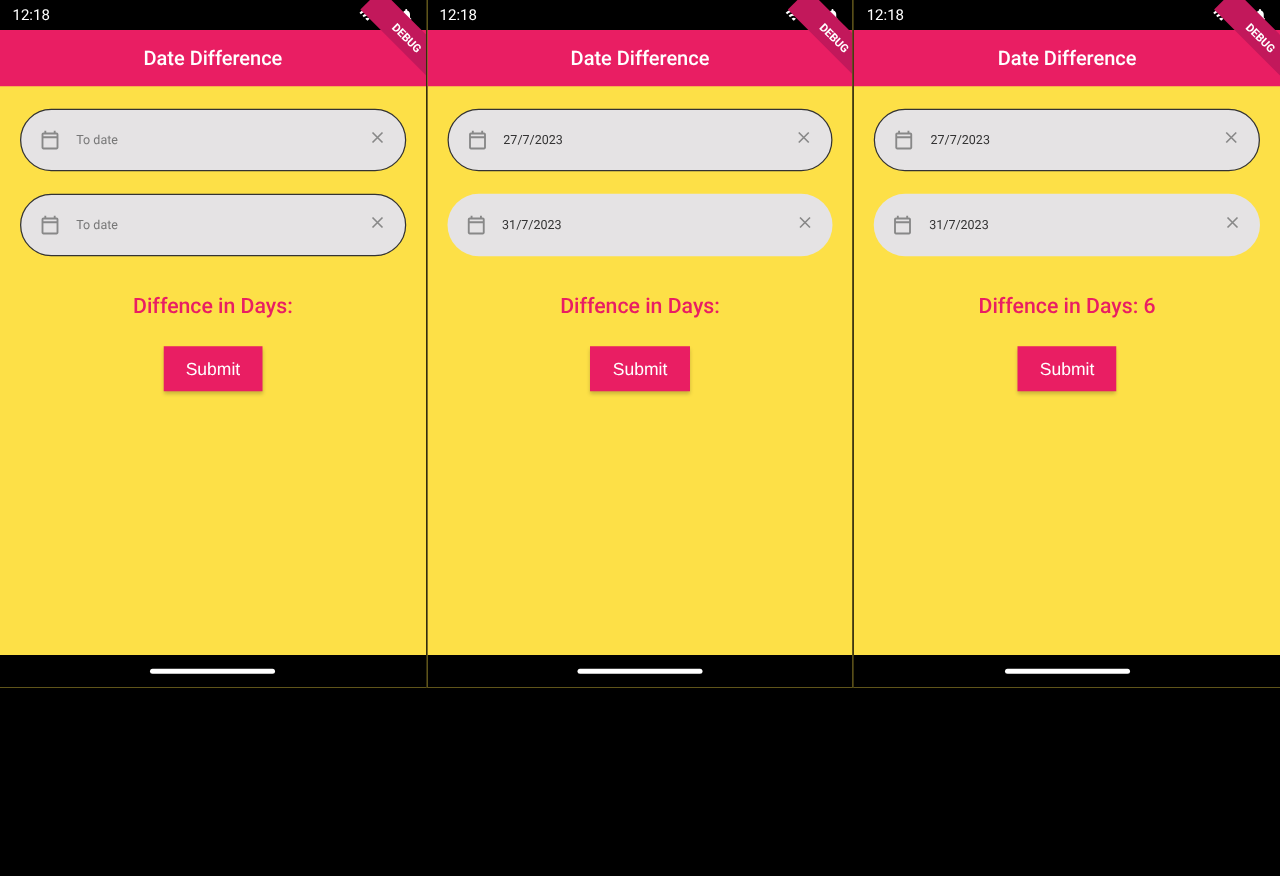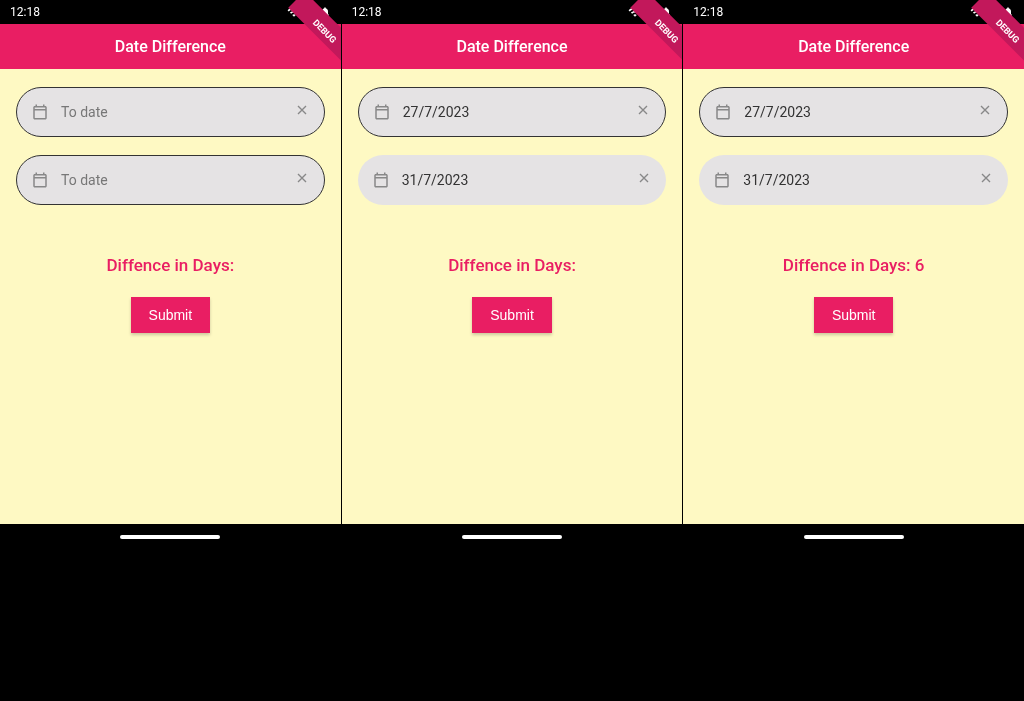--- a/index.html
+++ b/index.html
@@ -1,30 +1,30 @@
 <!DOCTYPE html>
 <html><head>
   <meta charset="utf-8">
   <style>
     * { box-sizing: border-box; margin: 0; padding: 0; }
     body { display: flex; width: 1024px; height: 701px; background: #000; font-family: Roboto, Arial, sans-serif; }
-    .phone { flex: 1; height: 550px; background: #fef9c3; display: flex; flex-direction: column; position: relative; overflow: hidden; }
+    .phone { flex: 1; height: 550px; background: #fde047; display: flex; flex-direction: column; position: relative; overflow: hidden; }
     .phone + .phone { border-left: 1px solid #000; }
     .status-bar { height: 24px; background: #000; color: #fff; display: flex; align-items: center; justify-content: space-between; padding: 0 10px; font-size: 12px; }
     .status-icons { display: flex; align-items: center; gap: 2px; }
     .app-bar { height: 45px; background: #e91e63; color: #fff; display: flex; align-items: center; justify-content: center; font-size: 16px; font-weight: 500; position: relative; }
     .debug-ribbon { position: absolute; top: -6px; right: -28px; background: #c2185b; color: #fff; font-size: 9px; font-weight: bold; padding: 10px 28px 4px; transform: rotate(45deg); line-height: 1; }
     .content { flex: 1; padding: 18px 16px 16px; display: flex; flex-direction: column; align-items: center; }
     .date-field { width: 100%; height: 50px; background: #e5e3e4; border-radius: 25px; display: flex; align-items: center; padding: 0 14px; margin-bottom: 18px; }
     .date-field.bordered { border: 1.2px solid #333; }
     .date-field .cal-icon { color: #888; margin-right: 12px; flex-shrink: 0; }
-    .date-field .field-text { flex: 1; font-size: 14px; color: #333; }
+    .date-field .field-text { flex: 1; font-size: 10px; color: #333; }
     .date-field .field-text.placeholder { color: #777; }
     .date-field .clear-icon { color: #888; flex-shrink: 0; cursor: pointer; }
-    .result-label { color: #e91e63; font-size: 17px; font-weight: 500; margin-top: 32px; margin-bottom: 22px; }
+    .result-label { color: #e91e63; font-size: 17px; font-weight: 500; margin-top: 12px; margin-bottom: 22px; }
     .submit-btn { background: #e91e63; color: #fff; border: none; border-radius: 0; padding: 10px 18px; font-size: 14px; font-weight: 500; cursor: pointer; box-shadow: 0 2px 3px rgba(0,0,0,.2); }
     .nav-bar { height: 26px; background: #000; display: flex; align-items: center; justify-content: center; }
     .nav-handle { width: 100px; height: 3.5px; background: #fff; border-radius: 2px; }
     .icon-cal { width: 18px; height: 18px; }
     .icon-x { width: 16px; height: 16px; }
     .wifi { width: 14px; height: 14px; }
     .signal { width: 14px; height: 14px; }
     .bell { width: 12px; height: 12px; }
   </style>
 </head>

